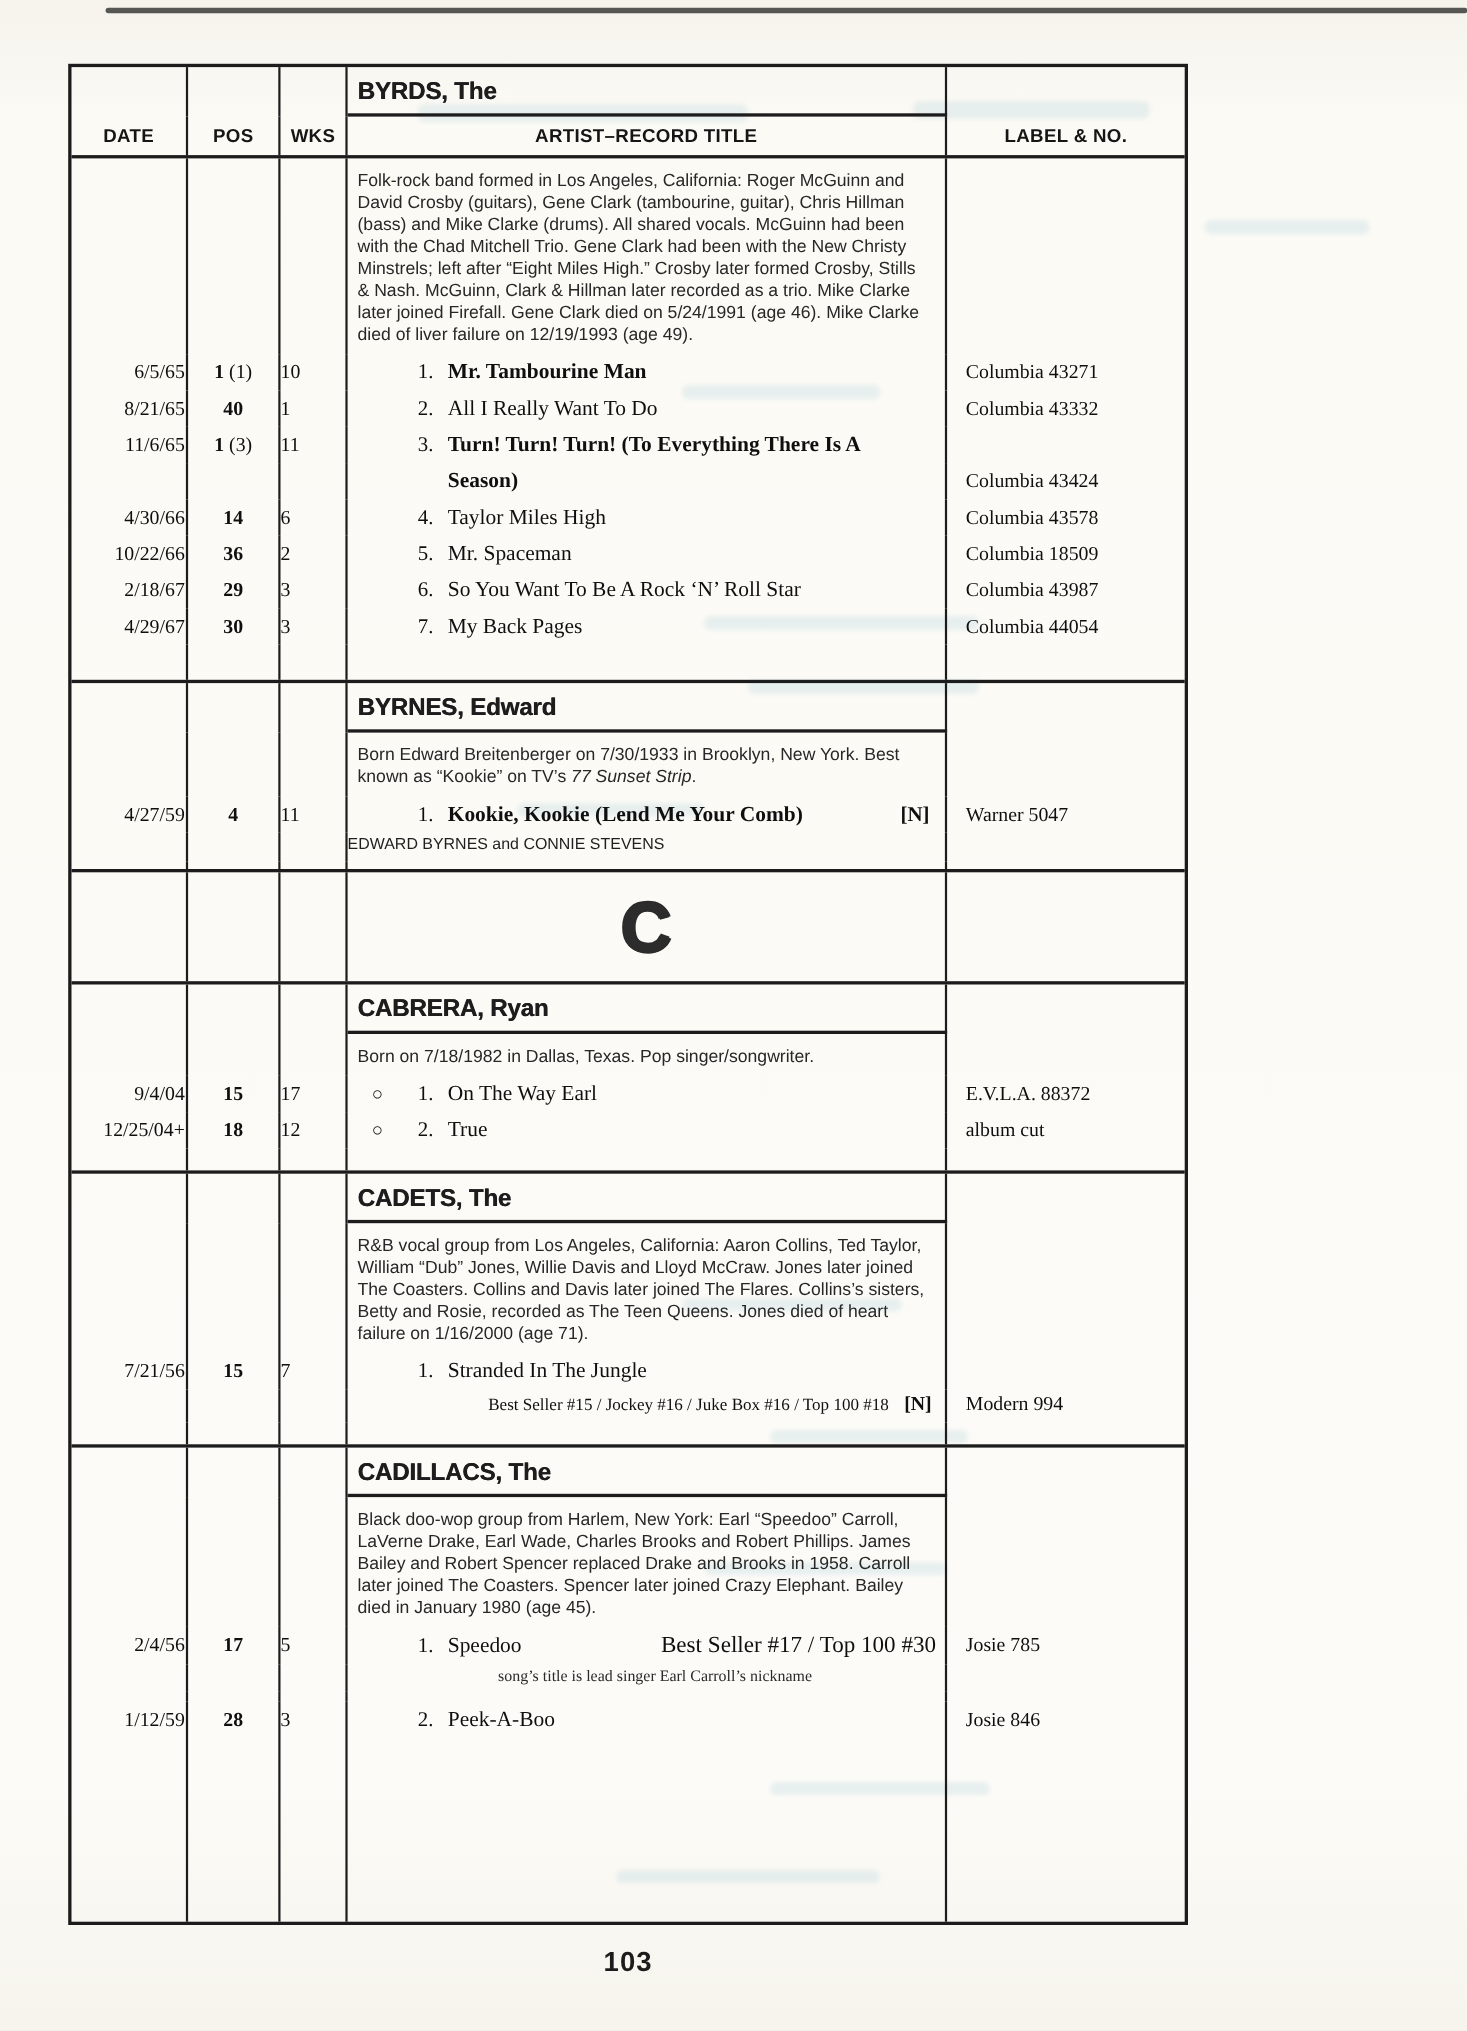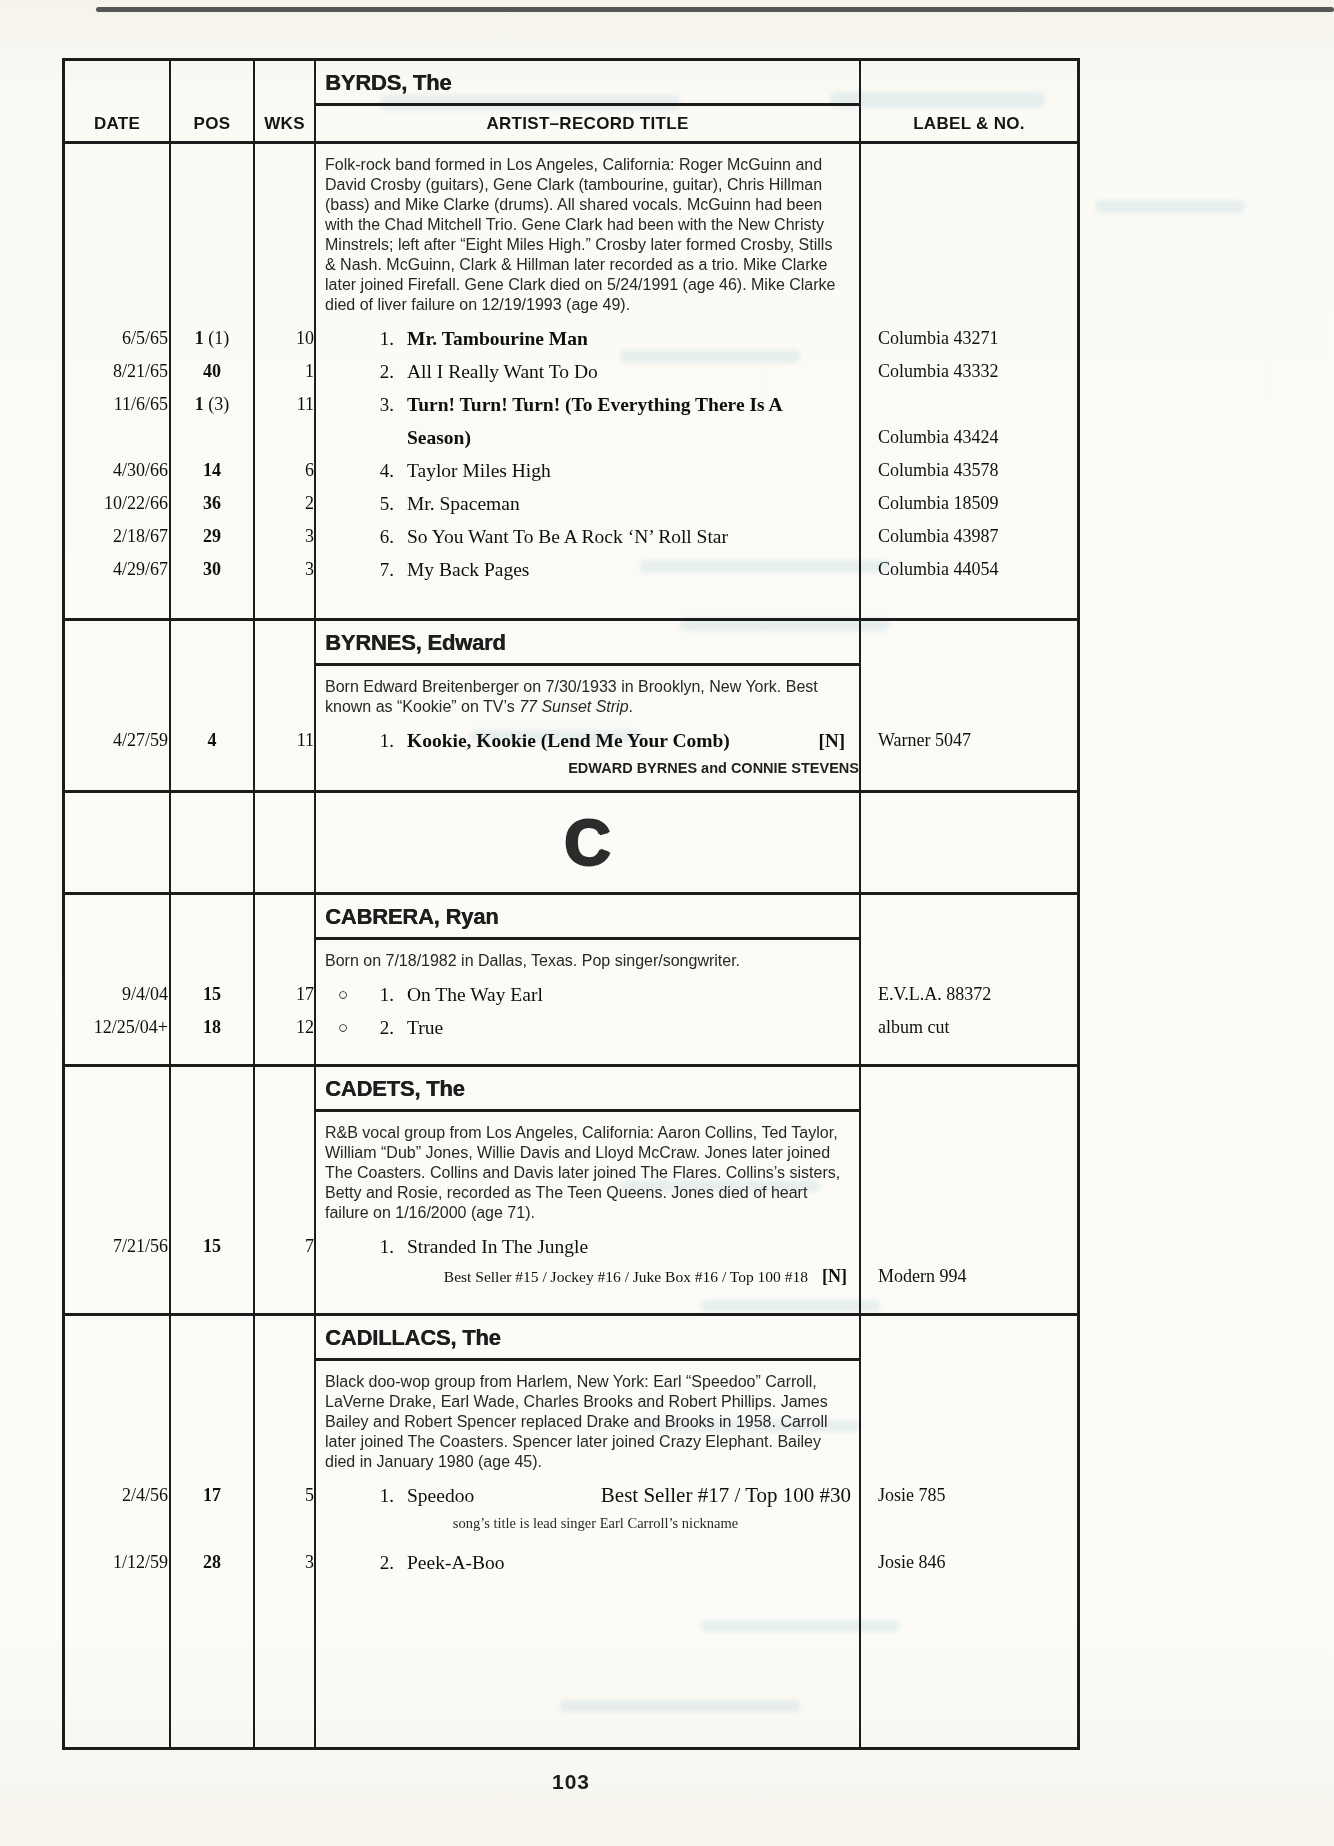--- a/index.html
+++ b/index.html
@@ -37,52 +37,52 @@
 
   
   .bio{padding:11px 14px 7px 9px;font-size:16px;line-height:20px;color:#272727;}
   .bio i{font-style:italic;}
 
   
   .entry-row .cell{font-family:"Liberation Serif",serif;font-size:18px;line-height:33px;color:#0f0f0f;}
   .date-cell{text-align:right;padding-right:1px;}
   .pos-cell{text-align:center;font-weight:bold;}
   .pos-note{font-weight:normal;}
-  .wks-cell{text-align:right;}
+  .wks-cell{text-align:left;}
   .entry-row .title-cell{display:flex;align-items:baseline;}
   .num{width:78px;text-align:right;margin-right:13px;flex:none;font-size:19px;}
   .song{font-size:19.5px;}
   .b{font-weight:bold;}
   .bullet{position:absolute;left:22px;top:0;font-size:17px;line-height:33px;}
   .tag{font-weight:bold;font-size:19px;margin-left:auto;margin-right:14px;}
   .label-cell{padding-left:17px;}
 
   
-  .credit-row .title-cell{font-family:"Liberation Sans",sans-serif;font-size:14.5px;font-weight:bold;
-    text-align:right;line-height:22px;height:26px;color:#1f1f1f;display:block;}
+  .credit-row .title-cell{font-family:"Liberation Sans",sans-serif;font-size:14.5px;font-weight:normal;
+    text-align:left;line-height:22px;height:26px;color:#1f1f1f;display:block;}
   .chart-note-row .cell{font-family:"Liberation Serif",serif;line-height:27px;height:30px;color:#0f0f0f;}
   .chart-note-row .title-cell{display:block;text-align:right;padding-right:8px;}
   .chart-note{font-size:15.5px;}
   .chart-note-row .tag{margin-left:14px;margin-right:4px;font-size:18px;}
   .chart-note-row .label-cell{font-size:18px;}
   .chart-note-inline{font-size:21px;margin-left:auto;padding-right:8px;font-family:"Liberation Serif",serif;}
   .note-row .title-cell{font-family:Liberation Serif, serif;font-size:14.5px;text-align:center;
     line-height:22px;height:25px;color:#2a2a2a;display:block;margin-left:16px;}
 
   
   .c-row{border-top:3px solid #1c1c1c;height:102px;}
   .c-letter{display:flex;align-items:center;justify-content:center;font-size:64px;font-weight:bold;
     color:#2c2c2c;text-shadow:1.5px 0 0 currentColor,-1.5px 0 0 currentColor,0 1px 0 currentColor,0 -1px 0 currentColor;}
 
   .spacer-sm{height:7px;} .spacer-md{height:20px;} .spacer-lg{height:32px;}
   .gap-row{height:9px;}
   .filler-row{flex:1;}
 
   .page-number{position:absolute;left:62px;width:1018px;top:1770px;text-align:center;
-    font-size:21px;font-weight:bold;letter-spacing:1px;color:#1c1c1c;z-index:1;}
+    font-size:25px;font-weight:bold;letter-spacing:1px;color:#1c1c1c;z-index:1;}
 </style>
 </head>
 <body>
 
 <div class="page">
 
   <div class="scan-streak"></div>
   <div class="ghost" style="left:380px;top:95px;width:300px;height:16px"></div>
   <div class="ghost" style="left:830px;top:92px;width:215px;height:16px"></div>
   <div class="ghost" style="left:1095px;top:200px;width:150px;height:13px"></div>

